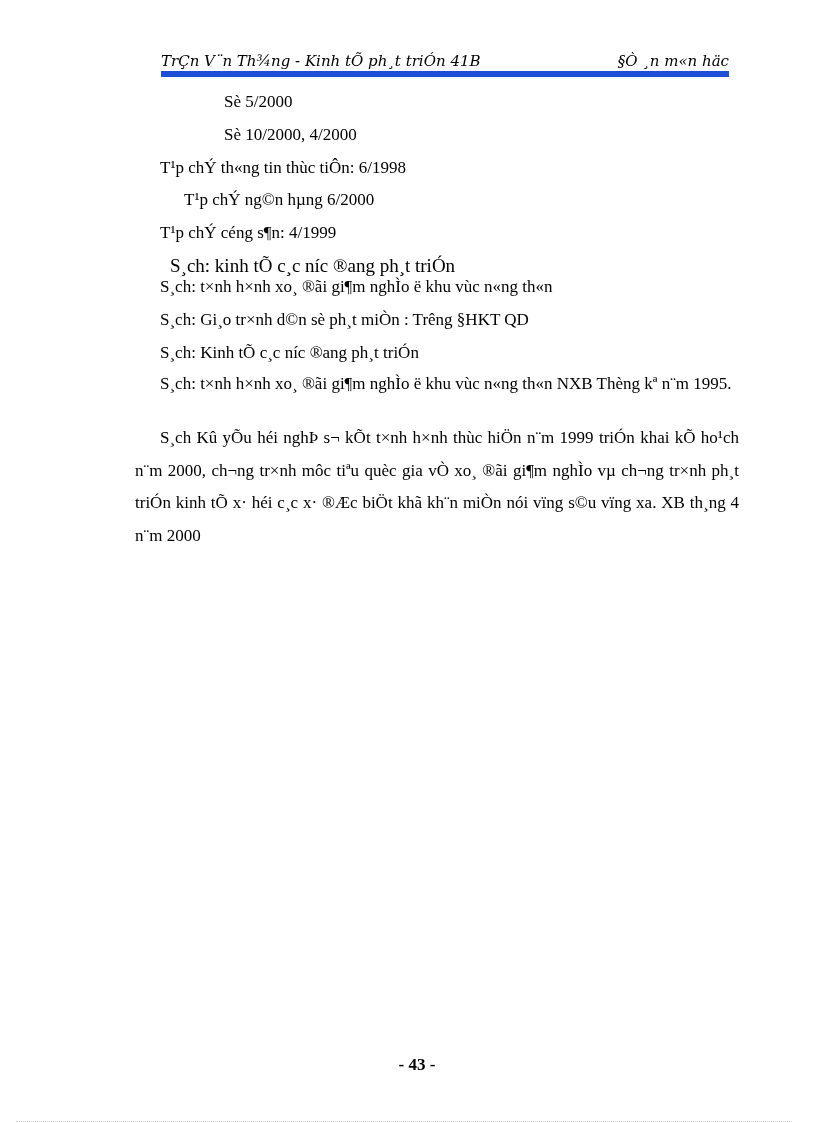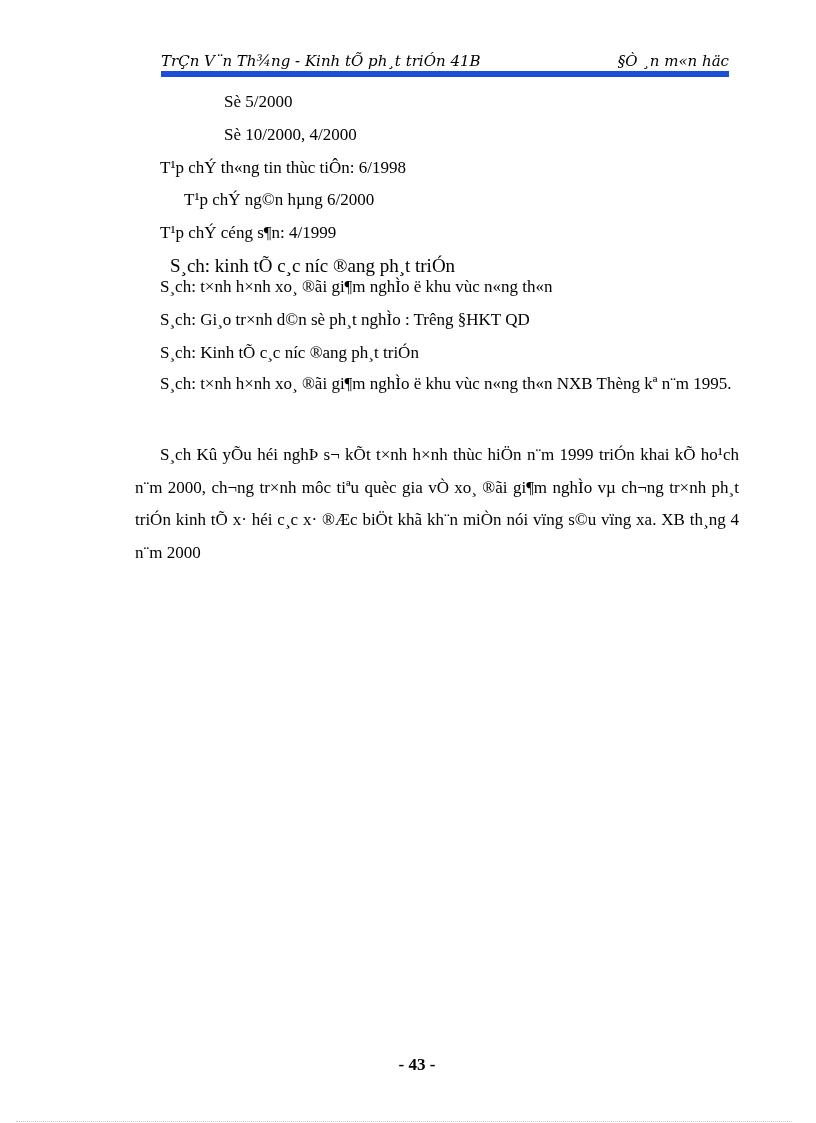--- a/index.html
+++ b/index.html
@@ -42,27 +42,27 @@
   </div>
 
   <div class="body-text">
     <div class="line" style="left:89px; top:0px;">Sè 5/2000</div>
     <div class="line" style="left:89px; top:33px;">Sè 10/2000, 4/2000</div>
     <div class="line" style="left:25px; top:66px;">T¹p chÝ th«ng tin thùc tiÔn: 6/1998</div>
     <div class="line" style="left:25px; top:98px;margin-left:24px;">T¹p chÝ ng©n hµng 6/2000</div>
     <div class="line" style="left:25px; top:131px;">T¹p chÝ céng s¶n: 4/1999</div>
     <div class="line big" style="left:23px; top:164px;margin-left:12px;">S¸ch:  kinh tÕ c¸c n­íc  ®ang ph¸t triÓn</div>
     <div class="line" style="left:25px; top:185px;">S¸ch: t×nh h×nh xo¸ ®ãi gi¶m nghÌo ë khu vùc n«ng th«n</div>
-    <div class="line" style="left:25px; top:218px;">S¸ch: Gi¸o tr×nh d©n sè ph¸t nghÌo : Tr­êng  §HKT QD</div>
+    <div class="line" style="left:25px; top:218px;">S¸ch: Gi¸o tr×nh d©n sè ph¸t miÒn : Tr­êng  §HKT QD</div>
     <div class="line" style="left:25px; top:251px;">S¸ch: Kinh  tÕ  c¸c n­íc   ®ang ph¸t triÓn</div>
 
     <div class="para" style="top:276px;">
       <span class="first">S¸ch: t×nh h×nh xo¸ ®ãi gi¶m nghÌo ë khu vùc n«ng th«n NXB Thèng kª n¨m 1995.</span>
     </div>
-    <div class="para" style="top:347px;">
+    <div class="para" style="top:330px;">
       <span class="first">S¸ch Kû yÕu héi nghÞ s¬ kÕt t×nh h×nh thùc hiÖn n¨m 1999 triÓn khai kÕ ho¹ch n¨m 2000, ch­¬ng  tr×nh môc tiªu quèc gia vÒ xo¸ ®ãi gi¶m nghÌo vµ ch­¬ng  tr×nh ph¸t triÓn kinh tÕ x· héi c¸c x· ®Æc biÖt khã kh¨n miÒn nói vïng s©u vïng xa. XB th¸ng 4 n¨m 2000</span>
     </div>
   </div>
 
   <div class="page-number">- 43 -</div>
 
   <div class="footer-rule"></div>
 </div>
 
 </body></html>

